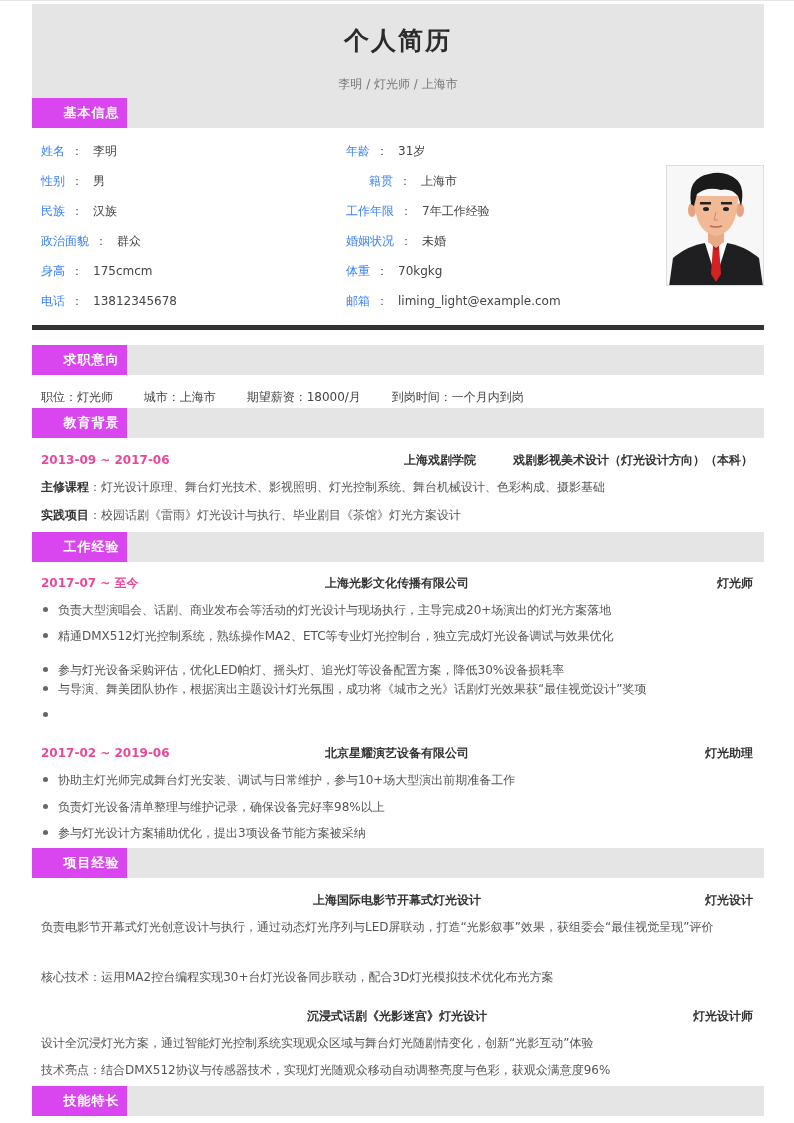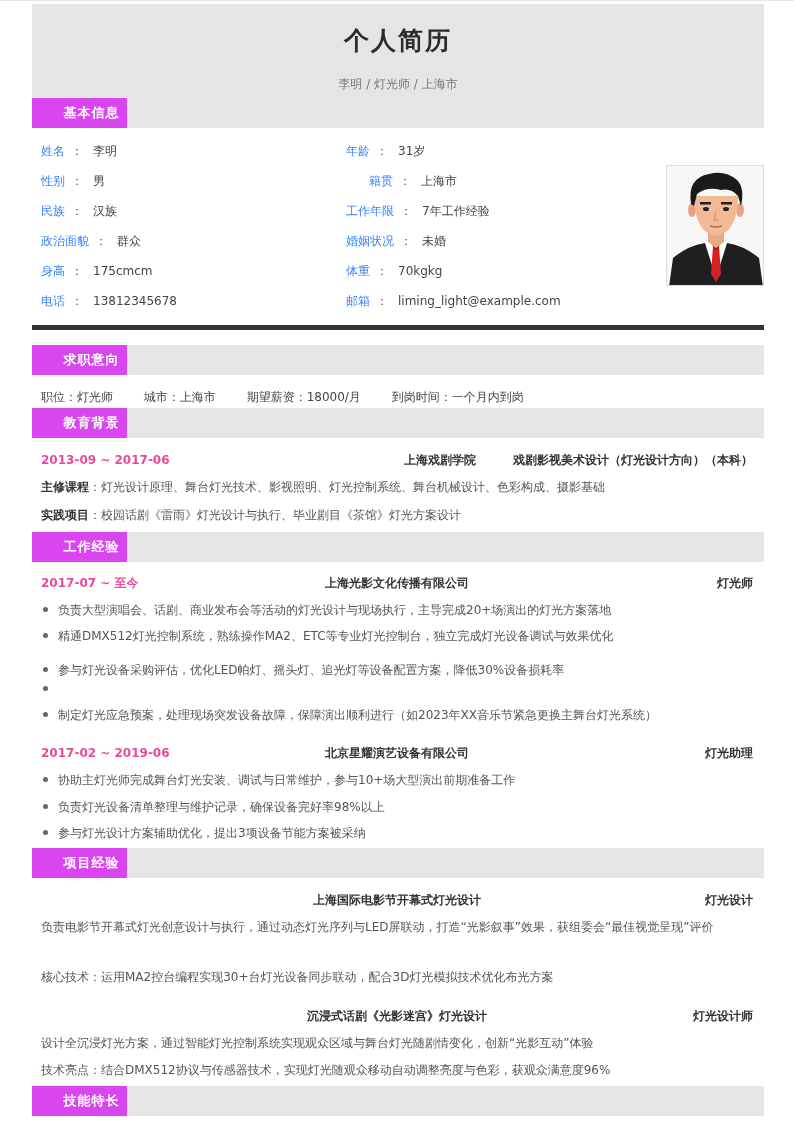--- a/index.html
+++ b/index.html
@@ -154,22 +154,22 @@
 </div>
 
 <div class="row3" style="top:575px;">
   <span class="date">2017-07 ~ 至今</span>
   <span class="mid">上海光影文化传播有限公司</span>
   <span class="right">灯光师</span>
 </div>
 <div class="bullet" style="top:602px;"><span class="dot"></span><span>负责大型演唱会、话剧、商业发布会等活动的灯光设计与现场执行，主导完成20+场演出的灯光方案落地</span></div>
 <div class="bullet" style="top:628px;"><span class="dot"></span><span>精通DMX512灯光控制系统，熟练操作MA2、ETC等专业灯光控制台，独立完成灯光设备调试与效果优化</span></div>
 <div class="bullet" style="top:654px;margin-top:8px;"><span class="dot"></span><span>参与灯光设备采购评估，优化LED帕灯、摇头灯、追光灯等设备配置方案，降低30%设备损耗率</span></div>
-<div class="bullet" style="top:681px;"><span class="dot"></span></div>
-<div class="bullet" style="top:707px;"><span class="dot"></span><span>制定灯光应急预案，处理现场突发设备故障，保障演出顺利进行（如2023年XX音乐节紧急更换主舞台灯光系统）</span></div>
+<div class="bullet" style="top:681px;"><span class="dot"></span><span>与导演、舞美团队协作，根据演出主题设计灯光氛围，成功将《城市之光》话剧灯光效果获“最佳视觉设计”奖项</span></div>
+<div class="bullet" style="top:707px;"><span class="dot"></span></div>
 
 <div class="row3" style="top:745px;">
   <span class="date">2017-02 ~ 2019-06</span>
   <span class="mid">北京星耀演艺设备有限公司</span>
   <span class="right">灯光助理</span>
 </div>
 <div class="bullet" style="top:772px;"><span class="dot"></span><span>协助主灯光师完成舞台灯光安装、调试与日常维护，参与10+场大型演出前期准备工作</span></div>
 <div class="bullet" style="top:799px;"><span class="dot"></span><span>负责灯光设备清单整理与维护记录，确保设备完好率98%以上</span></div>
 <div class="bullet" style="top:825px;"><span class="dot"></span><span>参与灯光设计方案辅助优化，提出3项设备节能方案被采纳</span></div>
 

